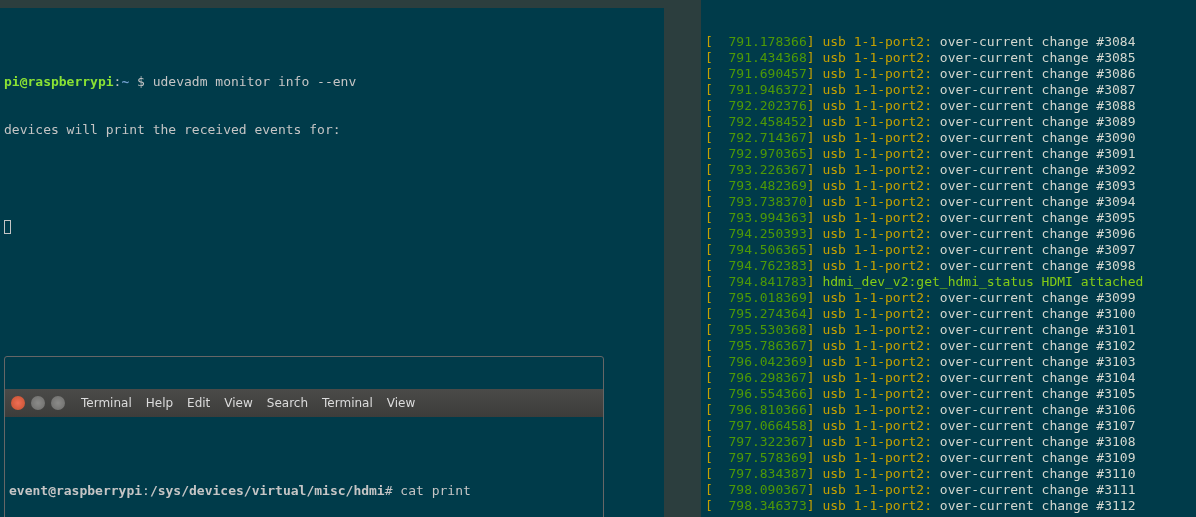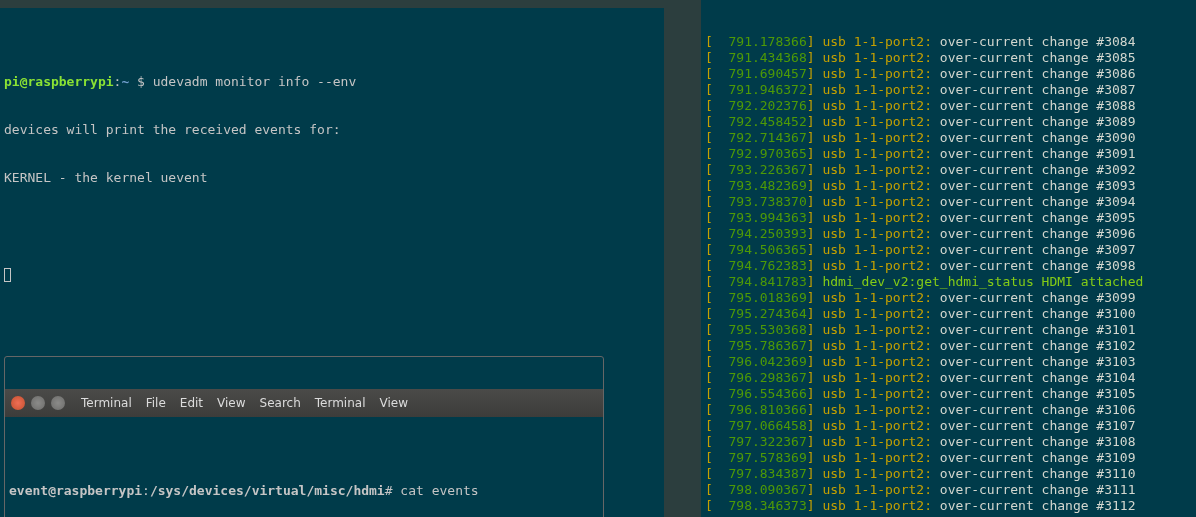--- a/index.html
+++ b/index.html
@@ -75,35 +75,34 @@
 .msg{ color: #d3d7cf; }
 .info{ color: #84cc16; text-align: center; }
 </style>
 </head>
 <body>
 
 <div class="term term-top-left">
   <div class="term-body">
     <div><span class="prompt-user">pi@raspberrypi</span><span class="sym">:</span><span class="path">~</span><span class="sym"> $ </span><span class="cmd">udevadm monitor info --env</span></div>
     <div class="out">devices will print the received events for:</div>
-    <div class="out">KERNEL - the kernel uevent</div>
     <div>&nbsp;</div>
     <div><span class="cursor-outline"></span></div>
   </div>
 </div>
 
 <div class="term term-right">
   <div class="term-body" id="right-body"><div class="log-line"><span class="br">[  </span><span class="ts">791.178366</span><span class="br">] </span><span class="dev">usb 1-1-port2:</span><span class="msg"> over-current change #3084</span></div><div class="log-line"><span class="br">[  </span><span class="ts">791.434368</span><span class="br">] </span><span class="dev">usb 1-1-port2:</span><span class="msg"> over-current change #3085</span></div><div class="log-line"><span class="br">[  </span><span class="ts">791.690457</span><span class="br">] </span><span class="dev">usb 1-1-port2:</span><span class="msg"> over-current change #3086</span></div><div class="log-line"><span class="br">[  </span><span class="ts">791.946372</span><span class="br">] </span><span class="dev">usb 1-1-port2:</span><span class="msg"> over-current change #3087</span></div><div class="log-line"><span class="br">[  </span><span class="ts">792.202376</span><span class="br">] </span><span class="dev">usb 1-1-port2:</span><span class="msg"> over-current change #3088</span></div><div class="log-line"><span class="br">[  </span><span class="ts">792.458452</span><span class="br">] </span><span class="dev">usb 1-1-port2:</span><span class="msg"> over-current change #3089</span></div><div class="log-line"><span class="br">[  </span><span class="ts">792.714367</span><span class="br">] </span><span class="dev">usb 1-1-port2:</span><span class="msg"> over-current change #3090</span></div><div class="log-line"><span class="br">[  </span><span class="ts">792.970365</span><span class="br">] </span><span class="dev">usb 1-1-port2:</span><span class="msg"> over-current change #3091</span></div><div class="log-line"><span class="br">[  </span><span class="ts">793.226367</span><span class="br">] </span><span class="dev">usb 1-1-port2:</span><span class="msg"> over-current change #3092</span></div><div class="log-line"><span class="br">[  </span><span class="ts">793.482369</span><span class="br">] </span><span class="dev">usb 1-1-port2:</span><span class="msg"> over-current change #3093</span></div><div class="log-line"><span class="br">[  </span><span class="ts">793.738370</span><span class="br">] </span><span class="dev">usb 1-1-port2:</span><span class="msg"> over-current change #3094</span></div><div class="log-line"><span class="br">[  </span><span class="ts">793.994363</span><span class="br">] </span><span class="dev">usb 1-1-port2:</span><span class="msg"> over-current change #3095</span></div><div class="log-line"><span class="br">[  </span><span class="ts">794.250393</span><span class="br">] </span><span class="dev">usb 1-1-port2:</span><span class="msg"> over-current change #3096</span></div><div class="log-line"><span class="br">[  </span><span class="ts">794.506365</span><span class="br">] </span><span class="dev">usb 1-1-port2:</span><span class="msg"> over-current change #3097</span></div><div class="log-line"><span class="br">[  </span><span class="ts">794.762383</span><span class="br">] </span><span class="dev">usb 1-1-port2:</span><span class="msg"> over-current change #3098</span></div><div class="log-line"><span class="br">[  </span><span class="ts">794.841783</span><span class="br">] </span><span class="info">hdmi_dev_v2:get_hdmi_status HDMI attached</span></div><div class="log-line"><span class="br">[  </span><span class="ts">795.018369</span><span class="br">] </span><span class="dev">usb 1-1-port2:</span><span class="msg"> over-current change #3099</span></div><div class="log-line"><span class="br">[  </span><span class="ts">795.274364</span><span class="br">] </span><span class="dev">usb 1-1-port2:</span><span class="msg"> over-current change #3100</span></div><div class="log-line"><span class="br">[  </span><span class="ts">795.530368</span><span class="br">] </span><span class="dev">usb 1-1-port2:</span><span class="msg"> over-current change #3101</span></div><div class="log-line"><span class="br">[  </span><span class="ts">795.786367</span><span class="br">] </span><span class="dev">usb 1-1-port2:</span><span class="msg"> over-current change #3102</span></div><div class="log-line"><span class="br">[  </span><span class="ts">796.042369</span><span class="br">] </span><span class="dev">usb 1-1-port2:</span><span class="msg"> over-current change #3103</span></div><div class="log-line"><span class="br">[  </span><span class="ts">796.298367</span><span class="br">] </span><span class="dev">usb 1-1-port2:</span><span class="msg"> over-current change #3104</span></div><div class="log-line"><span class="br">[  </span><span class="ts">796.554366</span><span class="br">] </span><span class="dev">usb 1-1-port2:</span><span class="msg"> over-current change #3105</span></div><div class="log-line"><span class="br">[  </span><span class="ts">796.810366</span><span class="br">] </span><span class="dev">usb 1-1-port2:</span><span class="msg"> over-current change #3106</span></div><div class="log-line"><span class="br">[  </span><span class="ts">797.066458</span><span class="br">] </span><span class="dev">usb 1-1-port2:</span><span class="msg"> over-current change #3107</span></div><div class="log-line"><span class="br">[  </span><span class="ts">797.322367</span><span class="br">] </span><span class="dev">usb 1-1-port2:</span><span class="msg"> over-current change #3108</span></div><div class="log-line"><span class="br">[  </span><span class="ts">797.578369</span><span class="br">] </span><span class="dev">usb 1-1-port2:</span><span class="msg"> over-current change #3109</span></div><div class="log-line"><span class="br">[  </span><span class="ts">797.834387</span><span class="br">] </span><span class="dev">usb 1-1-port2:</span><span class="msg"> over-current change #3110</span></div><div class="log-line"><span class="br">[  </span><span class="ts">798.090367</span><span class="br">] </span><span class="dev">usb 1-1-port2:</span><span class="msg"> over-current change #3111</span></div><div class="log-line"><span class="br">[  </span><span class="ts">798.346373</span><span class="br">] </span><span class="dev">usb 1-1-port2:</span><span class="msg"> over-current change #3112</span></div></div>
 </div>
 
 <div class="term term-bottom">
   <div class="titlebar">
     <span class="tb-btn tb-close"></span>
     <span class="tb-btn tb-min"></span>
     <span class="tb-btn tb-max"></span>
-    <div class="menubar" id="menubar"><span>Terminal</span><span>File</span><span>Edit</span><span>View</span><span>Search</span><span>Terminal</span><span>View</span></div>
+    <div class="menubar" id="menubar"><span>Terminal</span><span>Help</span><span>Edit</span><span>View</span><span>Search</span><span>Terminal</span><span>View</span></div>
   </div>
   <div class="term-body">
-    <div><span class="prompt-root">event@raspberrypi</span><span class="sym">:</span><span class="prompt-root">/sys/devices/virtual/misc/hdmi</span><span class="sym"># </span><span class="cmd">cat events</span></div>
+    <div><span class="prompt-root">event@raspberrypi</span><span class="sym">:</span><span class="prompt-root">/sys/devices/virtual/misc/hdmi</span><span class="sym"># </span><span class="cmd">cat print</span></div>
     
     
   </div>
 </div>
 
 </body></html>

